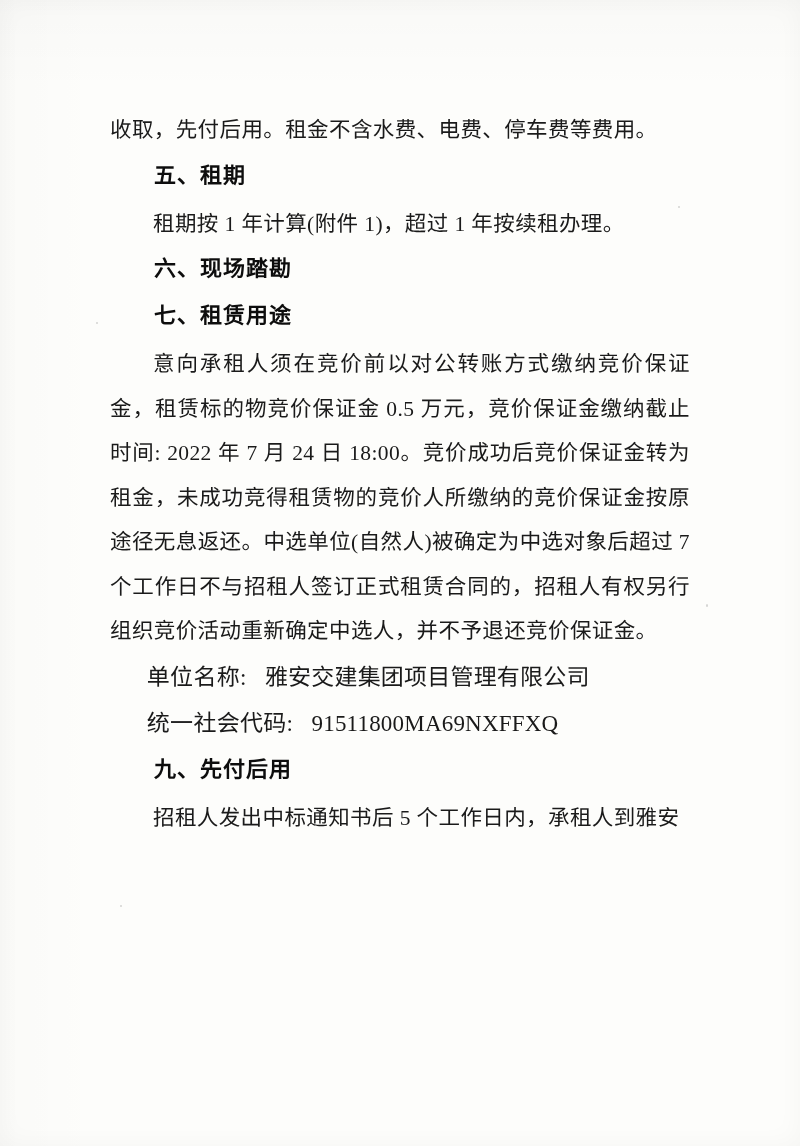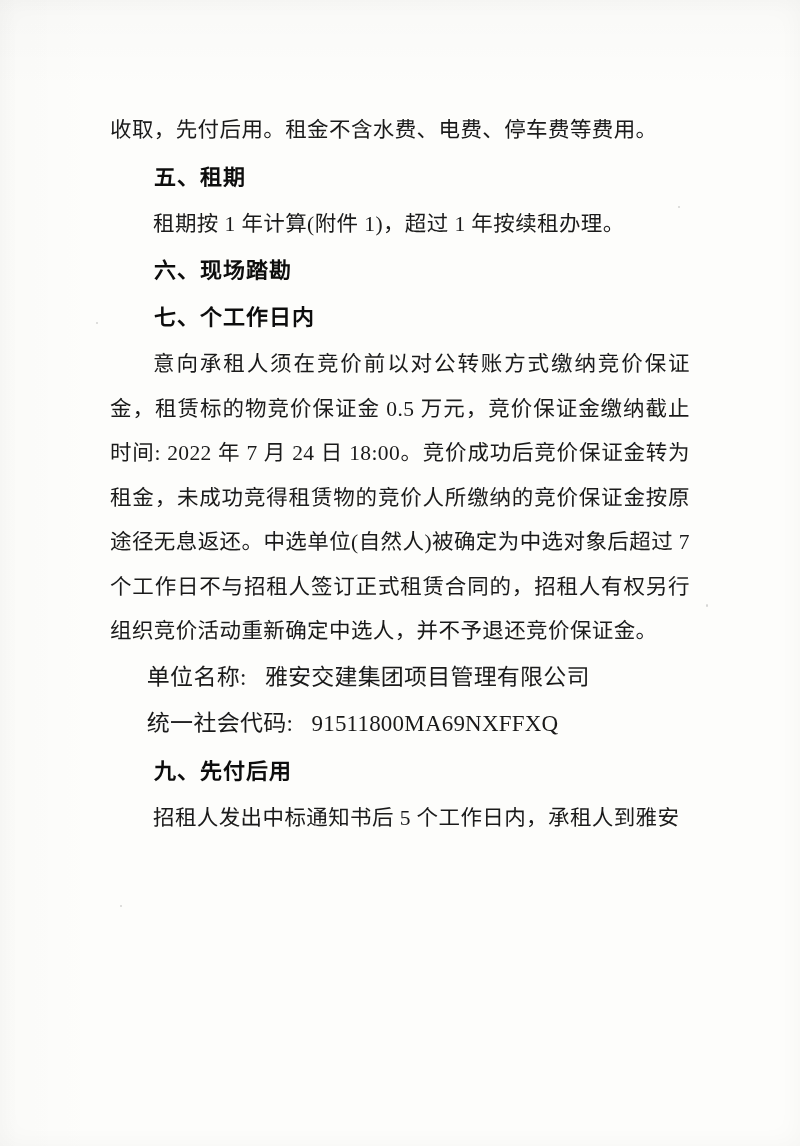--- a/index.html
+++ b/index.html
@@ -46,21 +46,21 @@
   .para.nofirst {
     text-indent: 0;
   }
   .heading {
     font-size: 22px;
     line-height: 45px;
     font-weight: bold;
     text-indent: 2em;
     letter-spacing: 1px;
     color: #0d0d0d;
-    font-family: Liberation Sans, sans-serif;
+    font-family: Liberation Mono, monospace;
   }
   .info-line {
     font-size: 23px;
     line-height: 44.5px;
     letter-spacing: 0.3px;
     text-indent: 1.6em;
     color: #1a1a1a;
   }
   .info-line .latin {
     font-family: "Liberation Serif", "DejaVu Serif", serif;
@@ -97,21 +97,21 @@
 
   <div class="doc-body">
 
     <p class="para nofirst">收取，先付后用。租金不含水费、电费、停车费等费用。</p>
 
     <p class="heading">五、租期</p>
     <p class="para">租期按 1 年计算(附件 1)，超过 1 年按续租办理。</p>
 
     <p class="heading">六、现场踏勘</p>
 
-    <p class="heading">七、个工作日内</p>
+    <p class="heading">七、租赁用途</p>
 
     <p class="para">意向承租人须在竞价前以对公转账方式缴纳竞价保证金，租赁标的物竞价保证金 0.5 万元，竞价保证金缴纳截止时间: 2022 年 7 月 24 日 18:00。竞价成功后竞价保证金转为租金，未成功竞得租赁物的竞价人所缴纳的竞价保证金按原途径无息返还。中选单位(自然人)被确定为中选对象后超过 7 个工作日不与招租人签订正式租赁合同的，招租人有权另行组织竞价活动重新确定中选人，并不予退还竞价保证金。</p>
 
     <p class="info-line">
       <span>单位名称:</span>
       <span>&nbsp;</span>
       <span class="latin">雅安交建集团项目管理有限公司</span>
     </p>
 
     <p class="info-line">

